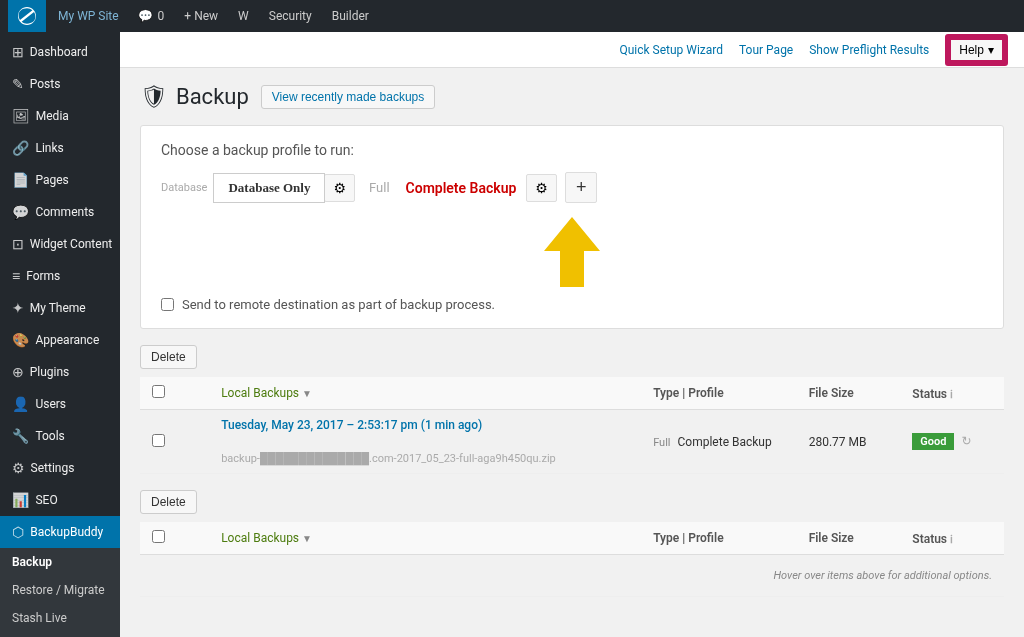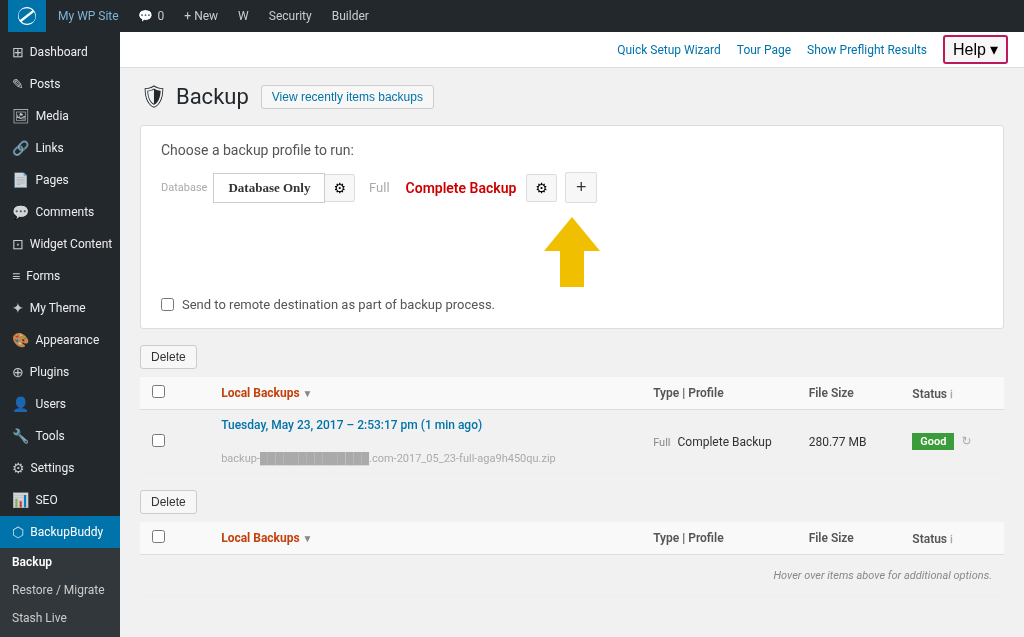--- a/index.html
+++ b/index.html
@@ -72,24 +72,24 @@
       align-items: center;
       justify-content: flex-end;
       padding: 0 16px;
       height: 36px;
       gap: 16px;
       font-size: 12px;
     }
     .toolbar-link { color: #0073aa; cursor: pointer; text-decoration: none; }
     .help-btn {
       background: #f7f7f7;
-      border: 2px solid #be185d;
+      border: 6px solid #be185d;
       border-radius: 3px;
       padding: 3px 8px;
-      font-size: 16px;
+      font-size: 12px;
       cursor: pointer;
       display: flex; align-items: center; gap: 4px;
     }
 
     
     .wrap { padding: 16px 20px; }
 
     
     .page-header {
       display: flex;
@@ -239,21 +239,21 @@
     .type-full { color: #888; font-size: 11px; margin-right: 4px; }
     .type-complete { color: #333; font-size: 12px; }
 
     .hover-hint { text-align: right; color: #888; font-size: 11px; font-style: italic; padding: 6px 0; }
 
     
     .info-icon { color: #aaa; font-size: 11px; cursor: help; }
 
     
     .row-check { cursor: pointer; }
-    .col-sort { cursor: pointer; color: #c2410c; font-weight: 700; }
+    .col-sort { cursor: pointer; color: #4d7c0f; font-weight: 400; }
     .sort-arrow { font-size: 10px; color: #888; }
   </style>
 </head>
 <body>
 
 <div id="wpadminbar">
   <div class="adminbar-logo">
     <svg viewBox="0 0 20 20">
         <path d="M10 0C4.5 0 0 4.5 0 10s4.5 10 10 10 10-4.5 10-10S15.5 0 10 0zm0 1.5c2.3 0 4.4.8 6 2.2L2.2 14.4C1.3 13 .7 11.1.7 9.1 0.7 4.7 4.7 1.5 10 1.5zm0 17c-2.3 0-4.4-.8-6-2.2l13.8-10.7c.9 1.4 1.5 3.3 1.5 5.3.1 4.4-3.9 7.6-9.3 7.6z"></path>
       </svg>
@@ -368,21 +368,21 @@
       </button>
     </div>
 
     <div class="wrap">
 
       <div class="page-header">
         <h1 class="page-title">
           <span>🛡</span>
           <span>Backup</span>
         </h1>
-        <button class="view-backups-btn">View recently items backups</button>
+        <button class="view-backups-btn">View recently made backups</button>
       </div>
 
       <div class="card">
         <div class="card-title">Choose a backup profile to run:</div>
 
         <div class="profile-tabs">
           <span class="profile-tab-label">Database</span>
           <div class="profile-tab active-tab">Database Only</div>
           <button class="gear-btn">⚙</button>
           <span class="full-label">Full</span>

